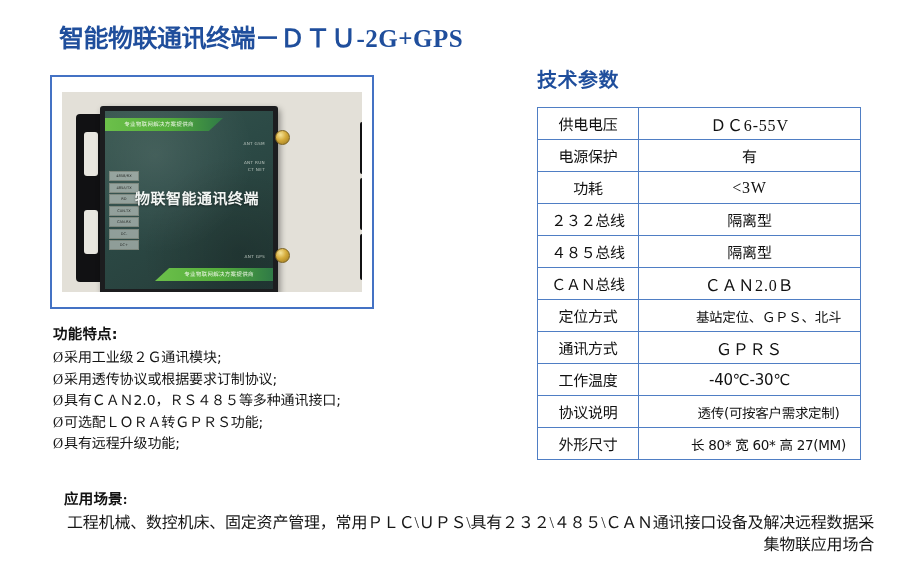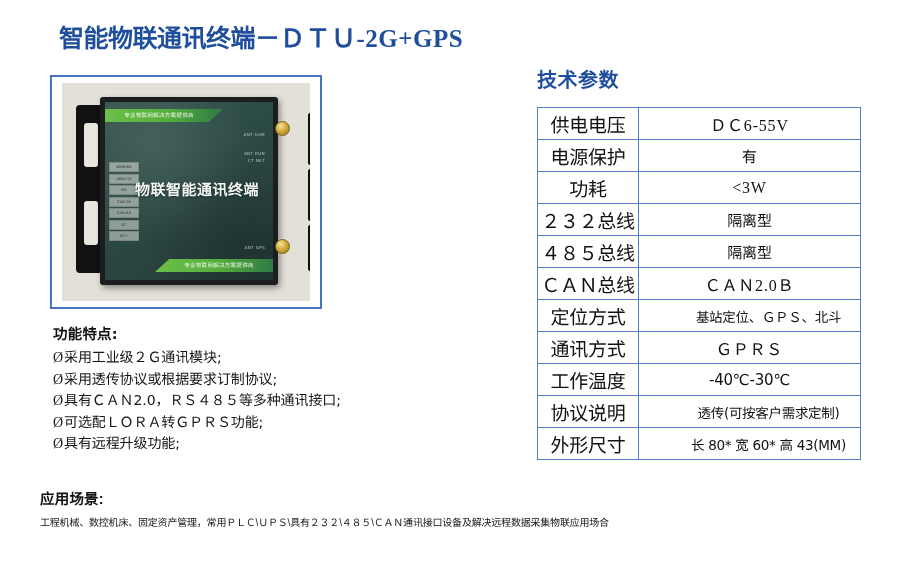--- a/index.html
+++ b/index.html
@@ -40,26 +40,26 @@
   .page-title .model {
     font-family: "Liberation Serif", "DejaVu Serif", serif;
     letter-spacing: 0.5px;
   }
 
   
   .photo-frame {
     position: absolute;
     left: 50px;
     top: 75px;
-    width: 272px;
+    width: 324px;
     height: 234px;
     border: 2px solid #4472c4;
     background: #ffffff;
     box-sizing: border-box;
-    padding: 6px 10px;
+    padding: 15px 10px;
   }
   .photo-inner {
     position: relative;
     width: 100%;
     height: 100%;
     background: #e3e0d8;
     overflow: hidden;
   }
 
   
@@ -232,30 +232,31 @@
     line-height: 21.5px;
     white-space: nowrap;
     letter-spacing: -.1px;
   }
   .feat-line .bullet {
     font-family: "Liberation Serif", "DejaVu Serif", serif;
     padding-right: 1px;
   }
   .apply {
     position: absolute;
-    left: 40px;
+    left: 64px;
     top: 487px;
     width: 810px;
-    font-family: Liberation Sans, sans-serif;
+    font-family: Liberation Serif, serif;
   }
   .apply-body {
-    font-size: 10px;
+    font-size: 16px;
     color: #161616;
     line-height: 22px;
     letter-spacing: -.2px;
+    text-align: right;
   }
 
   
   .spec-title {
     position: absolute;
     left: 537px;
     top: 64px;
     font-size: 20px;
     font-weight: bold;
     color: #1f4e9c;
@@ -279,21 +280,21 @@
     vertical-align: middle;
     font-size: 15px;
     color: #111111;
     font-family: "Liberation Serif", "DejaVu Serif", serif;
     white-space: nowrap;
     overflow: hidden;
   }
   .spec-table td.k {
     width: 96px;
     font-family: Liberation Sans, sans-serif;
-    font-size: 19px;
+    font-size: 15px;
     letter-spacing: -.3px;
   }
   .spec-table td.v {
     font-family: "DejaVu Sans", sans-serif;
     font-size: 15px;
     letter-spacing: -.2px;
   }
   .spec-table tr td.v.serifv {
     font-family: "Liberation Serif", "DejaVu Serif", serif;
     letter-spacing: .8px;
@@ -406,16 +407,16 @@
       <tr>
         <td class="k">工作温度</td>
         <td class="v">-40℃-30℃</td>
       </tr>
       <tr>
         <td class="k">协议说明</td>
         <td class="v small">透传(可按客户需求定制)</td>
       </tr>
       <tr>
         <td class="k">外形尺寸</td>
-        <td class="v small">长 80* 宽 60* 高 43(MM)</td>
+        <td class="v small">长 80* 宽 60* 高 27(MM)</td>
       </tr>
     </tbody>
 </table>
 
 </body></html>

